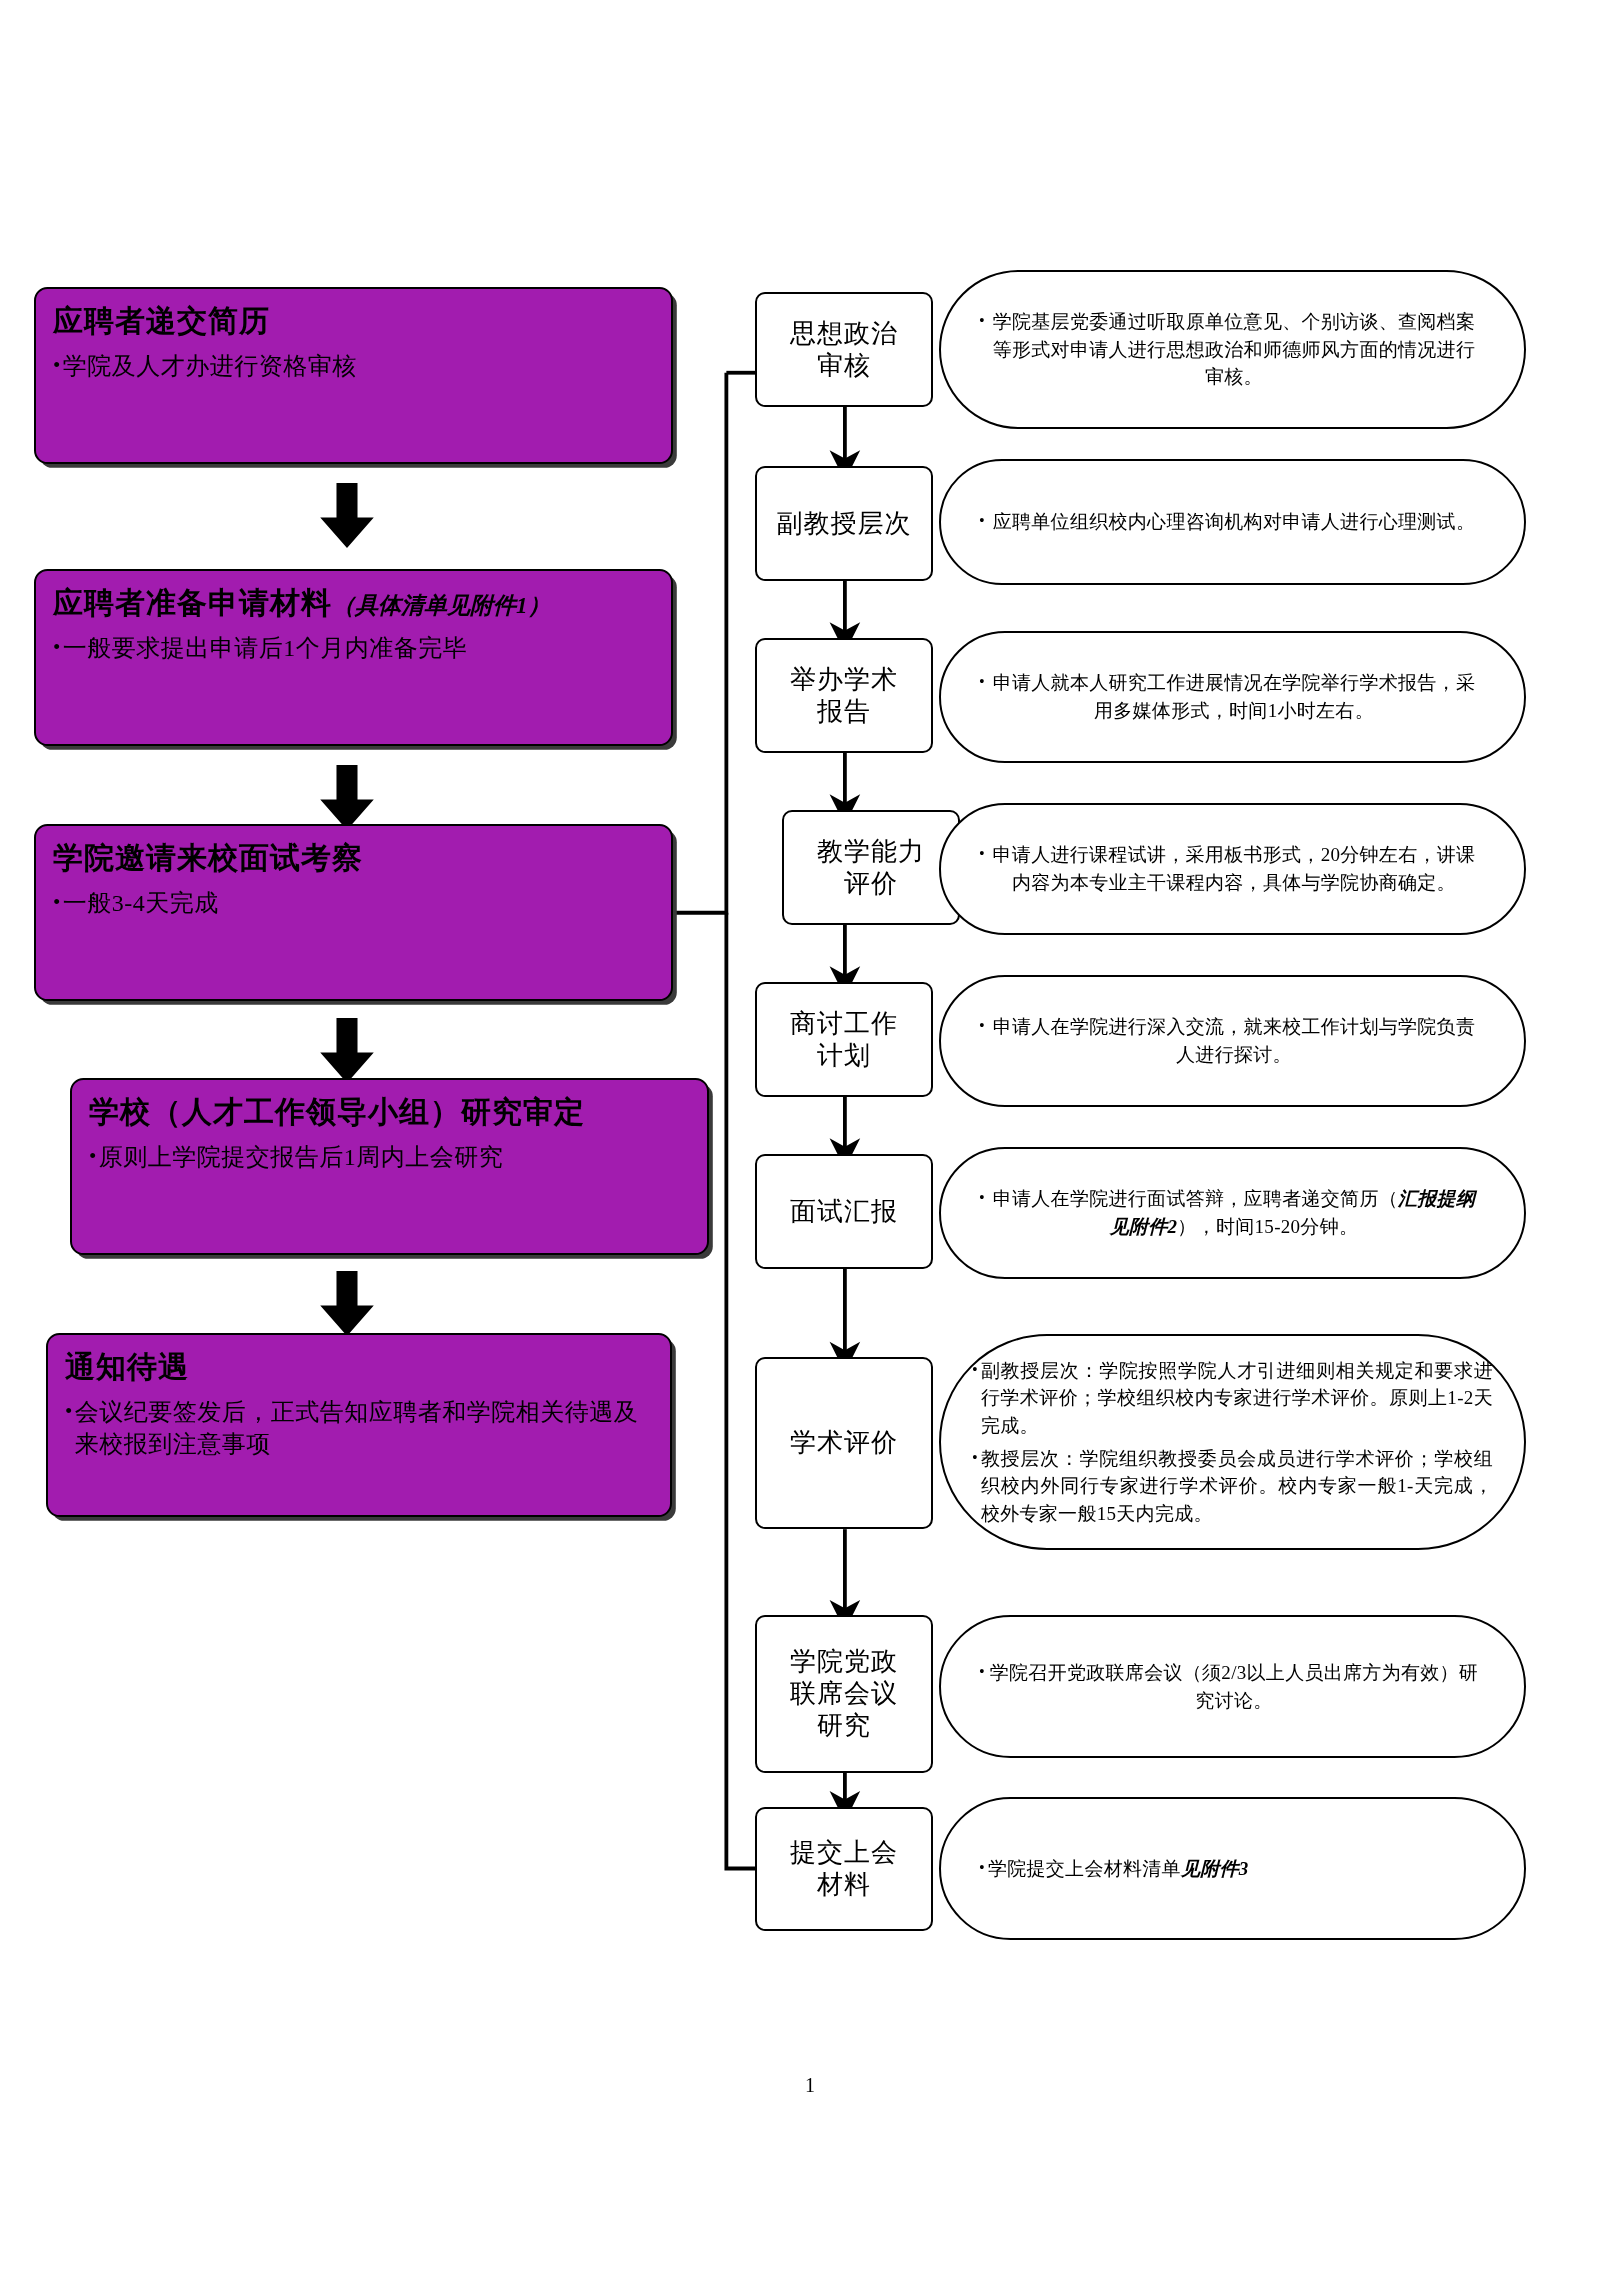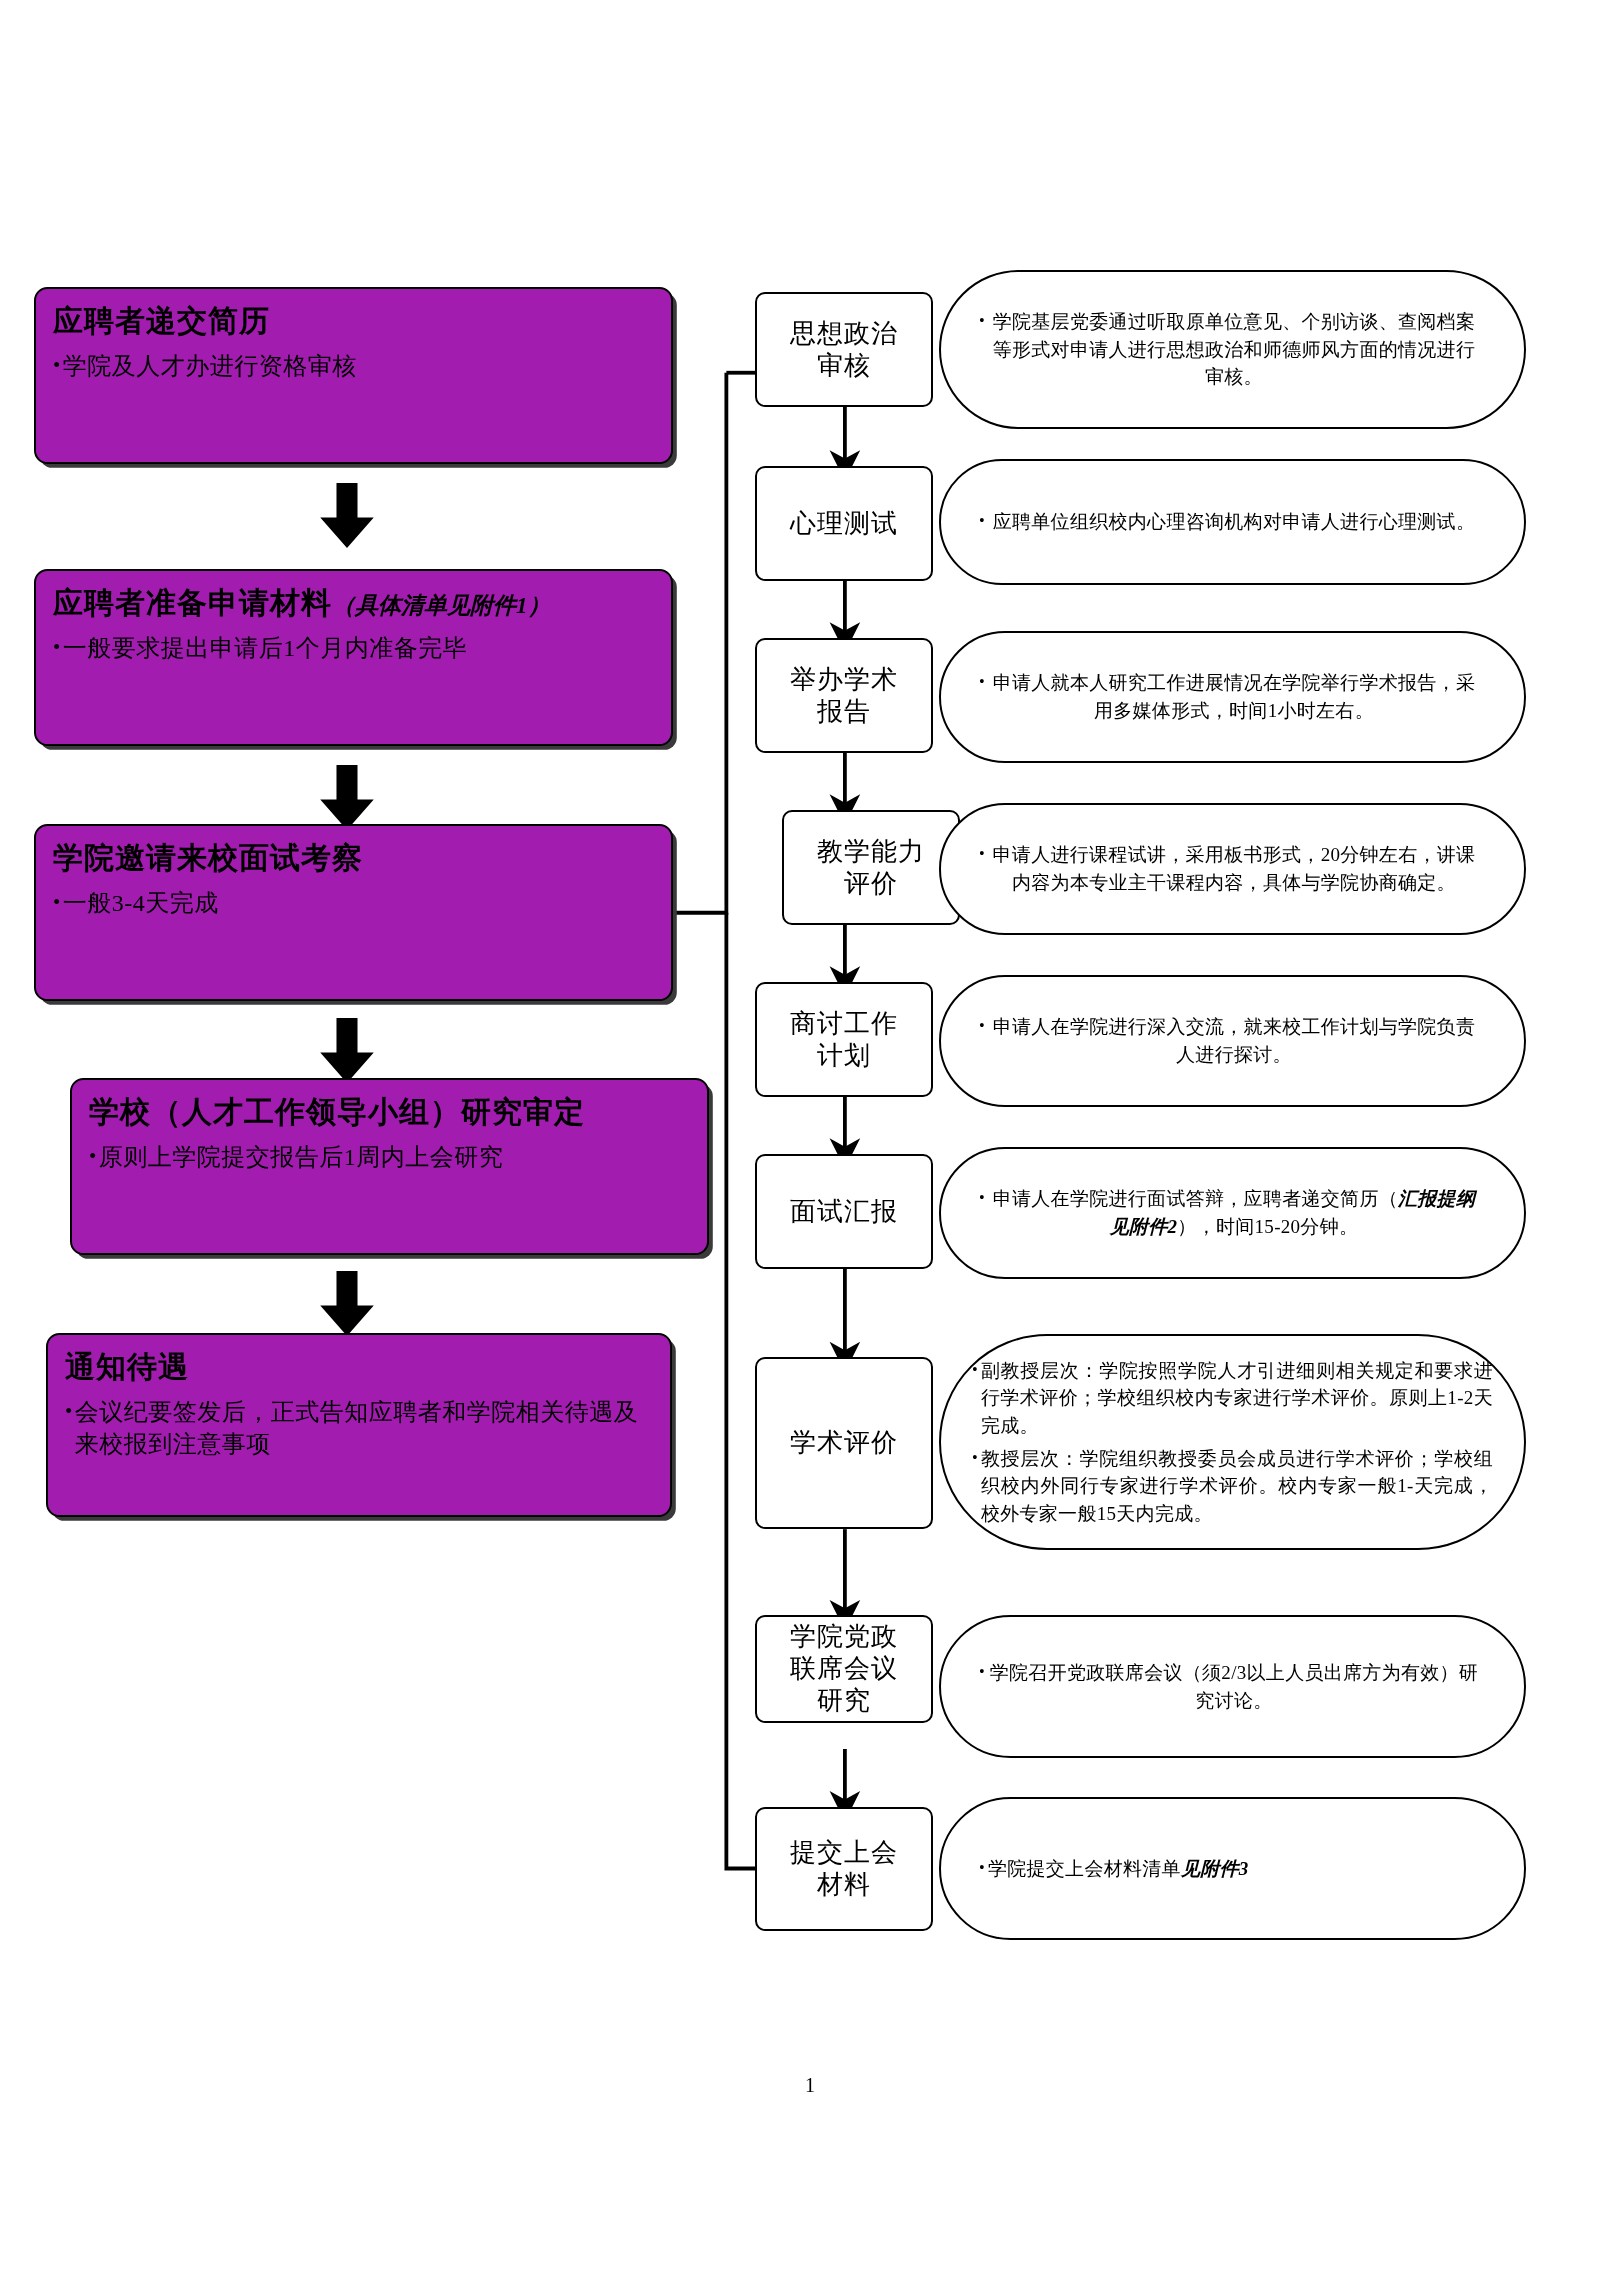--- a/index.html
+++ b/index.html
@@ -231,27 +231,27 @@
     <div class="ltitle">
       <span>通知待遇</span><span class="paren"></span>
     </div>
     <div class="lbullet">
       <span class="dot">•</span>
       <span class="txt">会议纪要签发后，正式告知应聘者和学院相关待遇及来校报到注意事项</span>
     </div>
   </div>
 
   <div class="sbox" style="left:755px; top:292px; width:178px; height:115px;">思想政治<br>审核</div>
-  <div class="sbox" style="left:755px; top:466px; width:178px; height:115px;">心理测试</div>
+  <div class="sbox" style="left:755px; top:466px; width:178px; height:115px;">副教授层次</div>
   <div class="sbox" style="left:755px; top:638px; width:178px; height:115px;">举办学术<br>报告</div>
   <div class="sbox" style="left:755px; top:810px; width:178px; height:115px;margin-left:27px;">教学能力<br>评价</div>
   <div class="sbox" style="left:755px; top:1154px; width:178px; height:115px;">面试汇报</div>
   <div class="sbox" style="left:755px; top:982px; width:178px; height:115px;">商讨工作<br>计划</div>
   <div class="sbox" style="left:755px; top:1357px; width:178px; height:172px;">学术评价</div>
-  <div class="sbox" style="left:755px; top:1615px; width:178px; height:108px;">学院党政<br>联席会议<br>研究</div>
+  <div class="sbox" style="left:755px; top:1615px; width:178px; height:158px;">学院党政<br>联席会议<br>研究</div>
   <div class="sbox" style="left:755px; top:1807px; width:178px; height:124px;">提交上会<br>材料</div>
 
   <div class="dbub center" style="left:939px; top:270px; width:587px; height:159px;">
     <div class="blist">
       <div class="bline">
         <span class="dot">•</span>
         <span class="txt">学院基层党委通过听取原单位意见、个别访谈、查阅档案等形式对申请人进行思想政治和师德师风方面的情况进行审核。</span>
       </div>
     </div>
   </div>

